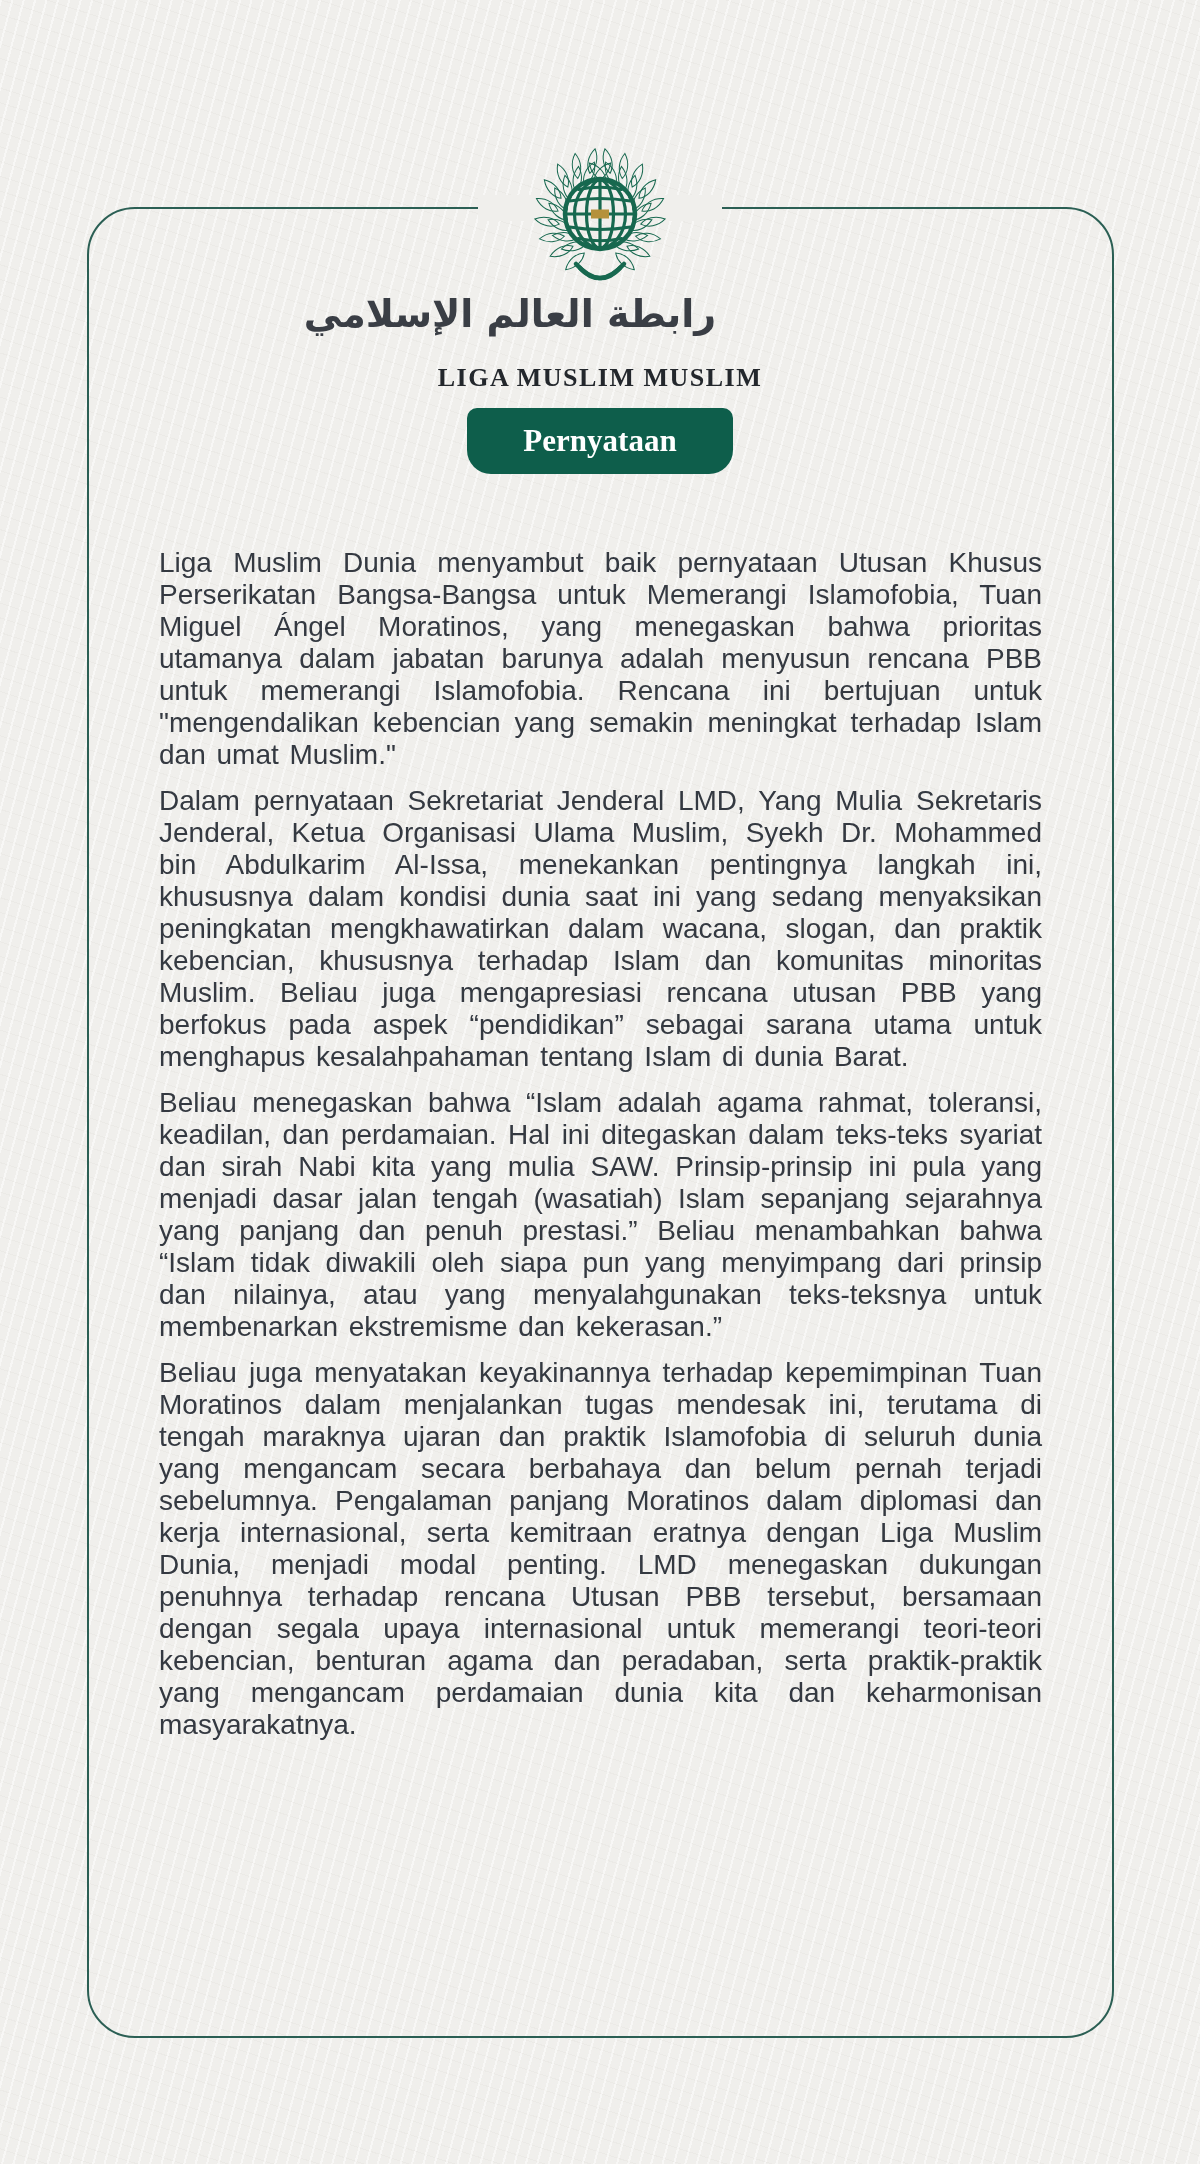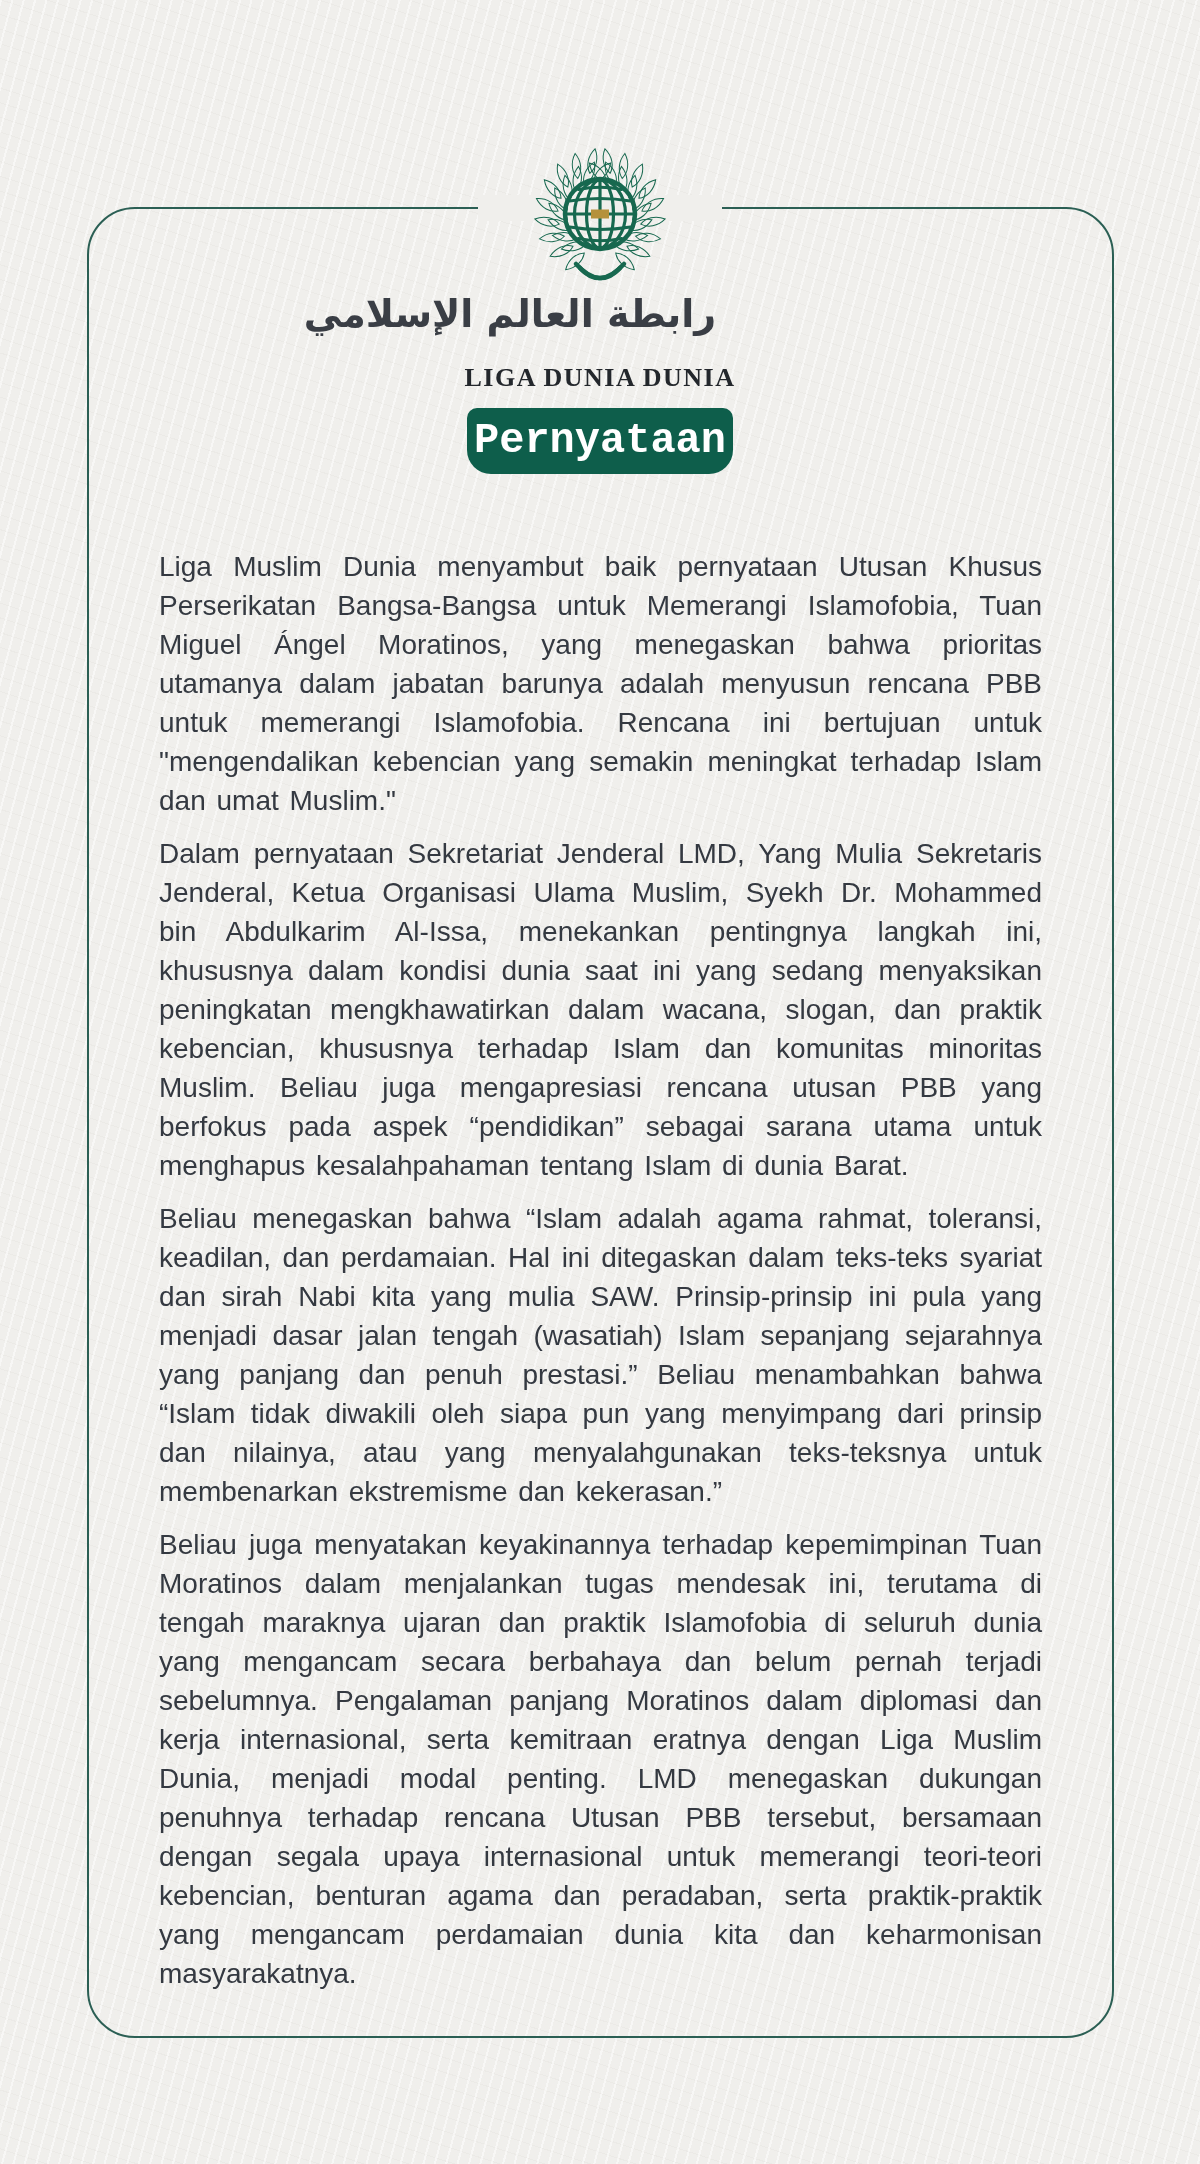--- a/index.html
+++ b/index.html
@@ -58,34 +58,34 @@
     font-size:26px;font-weight:bold;letter-spacing:1.5px;
     color:var(--org-name-text);
   }
   .badge{
     position:absolute;left:467px;top:408px;width:266px;height:66px;
     background-color:var(--badge-bg);
     border-radius:10px 10px 24px 24px;
     display:flex;align-items:center;justify-content:center;
   }
   .badge-label{
-    font-family:Liberation Mono, monospace;
-    font-size:42px;font-weight:bold;color:var(--badge-text);
+    font-family:Liberation Serif, serif;
+    font-size:31px;font-weight:bold;color:var(--badge-text);
   }
   .content{
     position:absolute;left:159px;top:547px;width:883px;
   }
   .dateline{
     font-family:"Liberation Serif", serif;
     font-size:31px;font-weight:bold;color:var(--heading-text);
     margin-bottom:33px;
   }
   .paragraphs p{
     font-family:"Liberation Sans", sans-serif;
-    font-size:28px;line-height:39px;
+    font-size:28px;line-height:32px;
     color:var(--body-text);
     text-align:justify;
     text-align-last:left;
     word-spacing:3px;
     margin-bottom:14px;
   }
 </style>
 </head>
 <body>
 
@@ -131,21 +131,21 @@
       <path d="M99.5 59 Q130 54 160.5 59"></path>
       <path d="M99.5 85 Q130 90 160.5 85"></path>
       <path d="M108.5 47.5 Q130 43 151.5 47.5"></path>
       <path d="M108.5 96.5 Q130 101 151.5 96.5"></path>
     </g>
     <rect class="kaaba" x="121" y="67.5" width="18" height="9"></rect>
   </svg>
 
   <div class="arabic-name">رابطة العالم الإسلامي</div>
 
-  <div class="org-name">LIGA DUNIA DUNIA</div>
+  <div class="org-name">LIGA MUSLIM MUSLIM</div>
 
   <div class="badge">
     <span class="badge-label">Pernyataan</span>
   </div>
 
   <div class="content">
     <div class="paragraphs">
       <p>Liga Muslim Dunia menyambut baik pernyataan Utusan Khusus Perserikatan Bangsa-Bangsa untuk Memerangi Islamofobia, Tuan Miguel Ángel Moratinos, yang menegaskan bahwa prioritas utamanya dalam jabatan barunya adalah menyusun rencana PBB untuk memerangi Islamofobia. Rencana ini bertujuan untuk "mengendalikan kebencian yang semakin meningkat terhadap Islam dan umat Muslim."</p>
       <p>Dalam pernyataan Sekretariat Jenderal LMD, Yang Mulia Sekretaris Jenderal, Ketua Organisasi Ulama Muslim, Syekh Dr. Mohammed bin Abdulkarim Al-Issa, menekankan pentingnya langkah ini, khususnya dalam kondisi dunia saat ini yang sedang menyaksikan peningkatan mengkhawatirkan dalam wacana, slogan, dan praktik kebencian, khususnya terhadap Islam dan komunitas minoritas Muslim. Beliau juga mengapresiasi rencana utusan PBB yang berfokus pada aspek “pendidikan” sebagai sarana utama untuk menghapus kesalahpahaman tentang Islam di dunia Barat.</p>
       <p>Beliau menegaskan bahwa “Islam adalah agama rahmat, toleransi, keadilan, dan perdamaian. Hal ini ditegaskan dalam teks-teks syariat dan sirah Nabi kita yang mulia SAW. Prinsip-prinsip ini pula yang menjadi dasar jalan tengah (wasatiah) Islam sepanjang sejarahnya yang panjang dan penuh prestasi.” Beliau menambahkan bahwa “Islam tidak diwakili oleh siapa pun yang menyimpang dari prinsip dan nilainya, atau yang menyalahgunakan teks-teksnya untuk membenarkan ekstremisme dan kekerasan.”</p>

